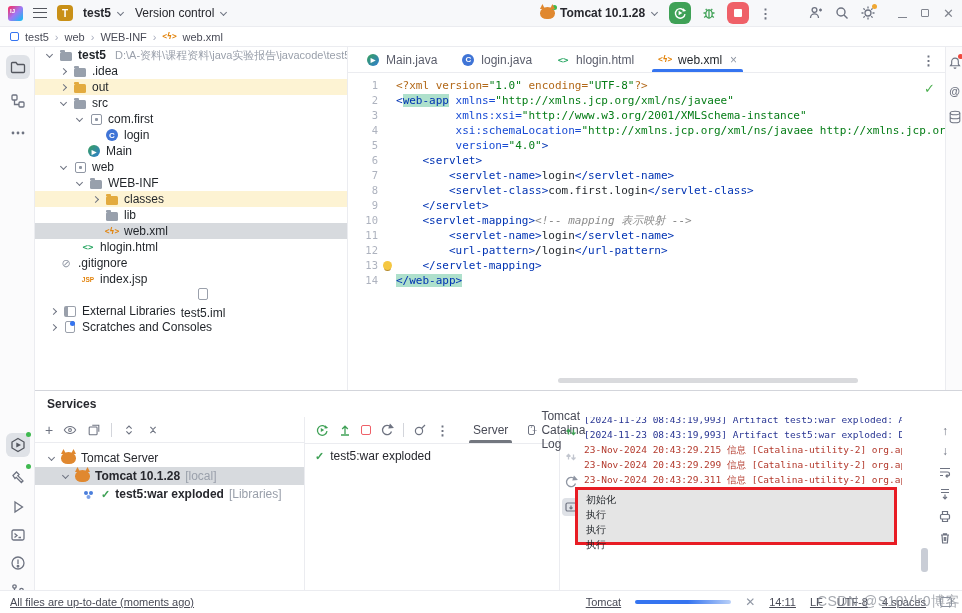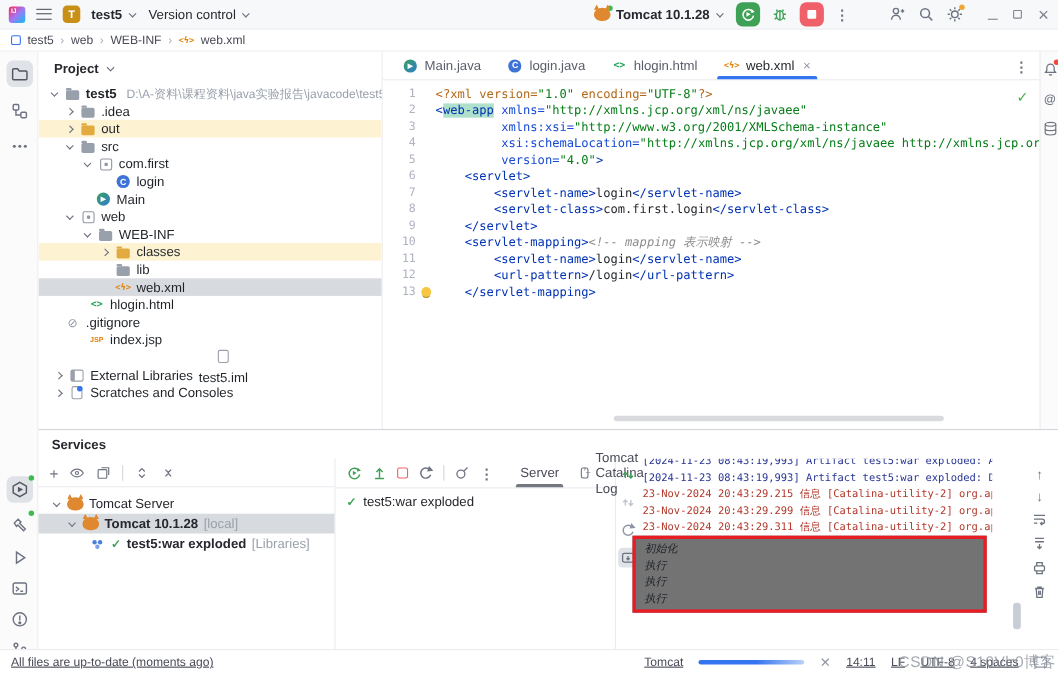--- a/index.html
+++ b/index.html
@@ -146,21 +146,21 @@
   #deploy-row { height:24px; display:flex; align-items:center; gap:6px; padding-left:10px; }
   
   #svc-console { flex:1; position:relative; overflow:hidden; }
   #con-gutter { position:absolute; left:0; top:0; bottom:0; width:22px; display:flex; flex-direction:column; align-items:center; gap:7px; padding-top:6px; color:#8f96a3; }
   .gut-ic { width:18px; height:18px; border-radius:4px; display:flex; align-items:center; justify-content:center; }
   .gut-ic.active { background:#dfe2e7; }
   #log { position:absolute; left:24px; top:-5px; width:318px; overflow:hidden; }
   .logline { height:15px; line-height:15px; font-family:"DejaVu Sans Mono",monospace; font-size:9.5px; white-space:nowrap; overflow:hidden; }
   .logline.sys { color:#283593; }
   .logline.err { color:#b3392c; }
-  #redbox { position:absolute; left:15px; top:70px; width:322px; height:70px; border:3px solid #e81c24; background:#737373; padding:2px 8px;font-style:italic; }
+  #redbox { position:absolute; left:15px; top:70px; width:322px; height:58px; border:3px solid #e81c24; background:#e5e5e5; padding:2px 8px; }
   .outline { height:15px; line-height:15px; font-family:"DejaVu Sans Mono",monospace; font-size:10px; color:#1f2328; }
   #con-right { position:absolute; right:4px; top:8px; width:26px; display:flex; flex-direction:column; align-items:center; gap:8px; color:#6e7381; }
   #con-scroll { position:absolute; right:34px; bottom:18px; width:7px; height:24px; background:#c9cdd6; border-radius:3px; }
   .arrow-txt { font-size:12px; line-height:1; }
 
   
   #statusbar { position:absolute; left:0; right:0; bottom:0; height:23px; background:#fff; border-top:1px solid #ebecf0;
     display:flex; align-items:center; padding:0 10px; font-size:11px; color:#494b57; gap:14px; }
   .pbar { width:96px; height:4px; border-radius:2px; background:linear-gradient(90deg,#3574f0 55%,#b9d0f8); }
   .sb-x { color:#8f96a3; font-size:12px; }
@@ -308,24 +308,20 @@
     <svg class="s16" viewBox="0 0 16 16" fill="none" stroke="#6e7381" stroke-width="1.3">
       <circle cx="4.5" cy="3.5" r="1.7"></circle>
         <circle cx="11.5" cy="7" r="1.7"></circle>
         <circle cx="4.5" cy="12.5" r="1.7"></circle>
       <path d="M4.5 5.2v5.6 M11.5 8.7c0 2.3-3 2.6-5 2.8"></path>
     </svg>
   </span>
 </div>
 
 <div id="project">
-  <div id="project-header">
-    <span>Project</span>
-    <span class="chv"></span>
-  </div>
   <div class="trow" style="padding-left:10px;">
     <span class="chv"></span>
     <span class="ic">
         <span class="fold"></span>
       </span>
     <span class="lbl" style="font-weight:bold;">test5</span>
     <span class="tree-path">D:\A-资料\课程资料\java实验报告\javacode\test5</span>
   </div>
   <div class="trow" style="padding-left:24px;">
     <span class="chv r"></span>
@@ -504,20 +500,24 @@
           <span class="cseg"><span class="c-txt">        </span><span class="c-tag">&lt;servlet-name&gt;</span><span class="c-txt">login</span><span class="c-tag">&lt;/servlet-name&gt;</span></span>
         </div>
         <div class="cl">
           <span class="ln">12</span>
           <span class="cseg"><span class="c-txt">        </span><span class="c-tag">&lt;url-pattern&gt;</span><span class="c-txt">/login</span><span class="c-tag">&lt;/url-pattern&gt;</span></span>
         </div>
         <div class="cl">
           <span class="ln">13</span>
           <span class="bulb"></span>
           <span class="cseg"><span class="c-txt">    </span><span class="c-tag">&lt;/servlet-mapping&gt;</span></span>
+        </div>
+        <div class="cl">
+          <span class="ln">14</span>
+          <span class="cseg"><span class="c-tag c-hl">&lt;/web-app&gt;</span></span>
         </div>
       </div>
     <div id="h-scroll"></div>
   </div>
   <span id="insp-ok">✓</span>
 </div>
 
 <div id="right-stripe">
   <span class="rs-ic badge-dot badge-red" style="top:8px;">
     <svg class="s14" viewBox="0 0 16 16" fill="none" stroke="#6e7381" stroke-width="1.3">

